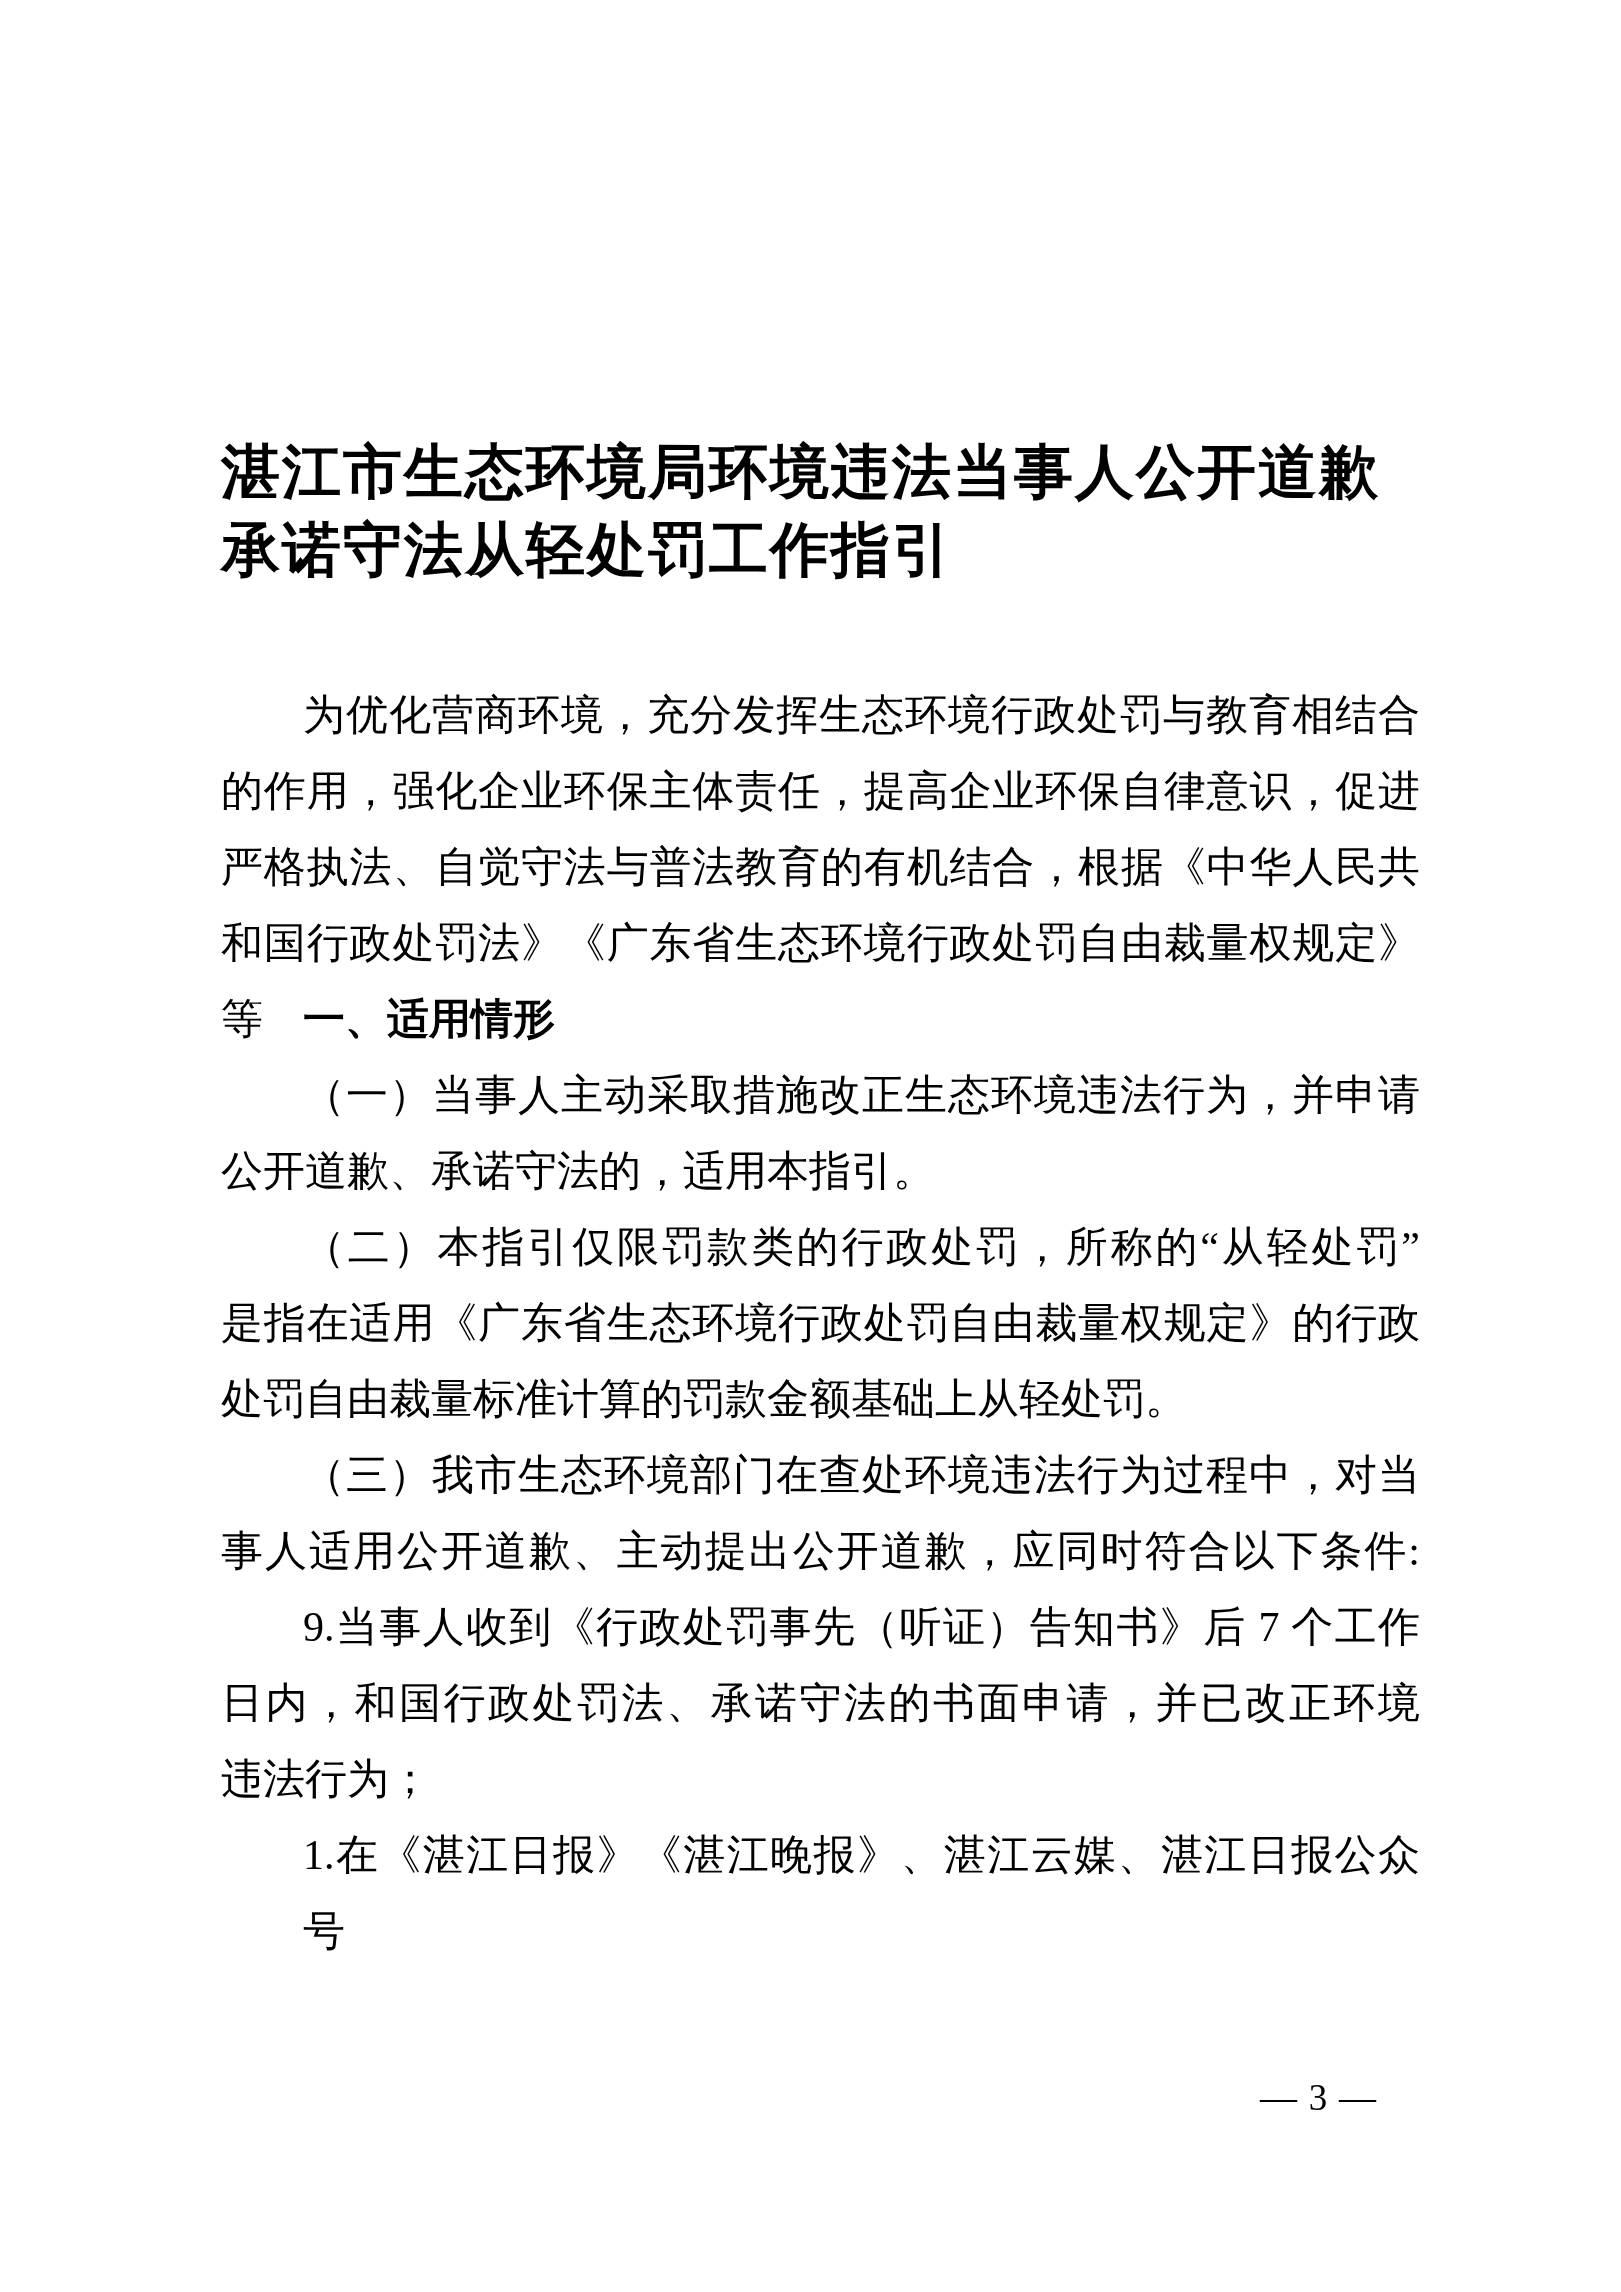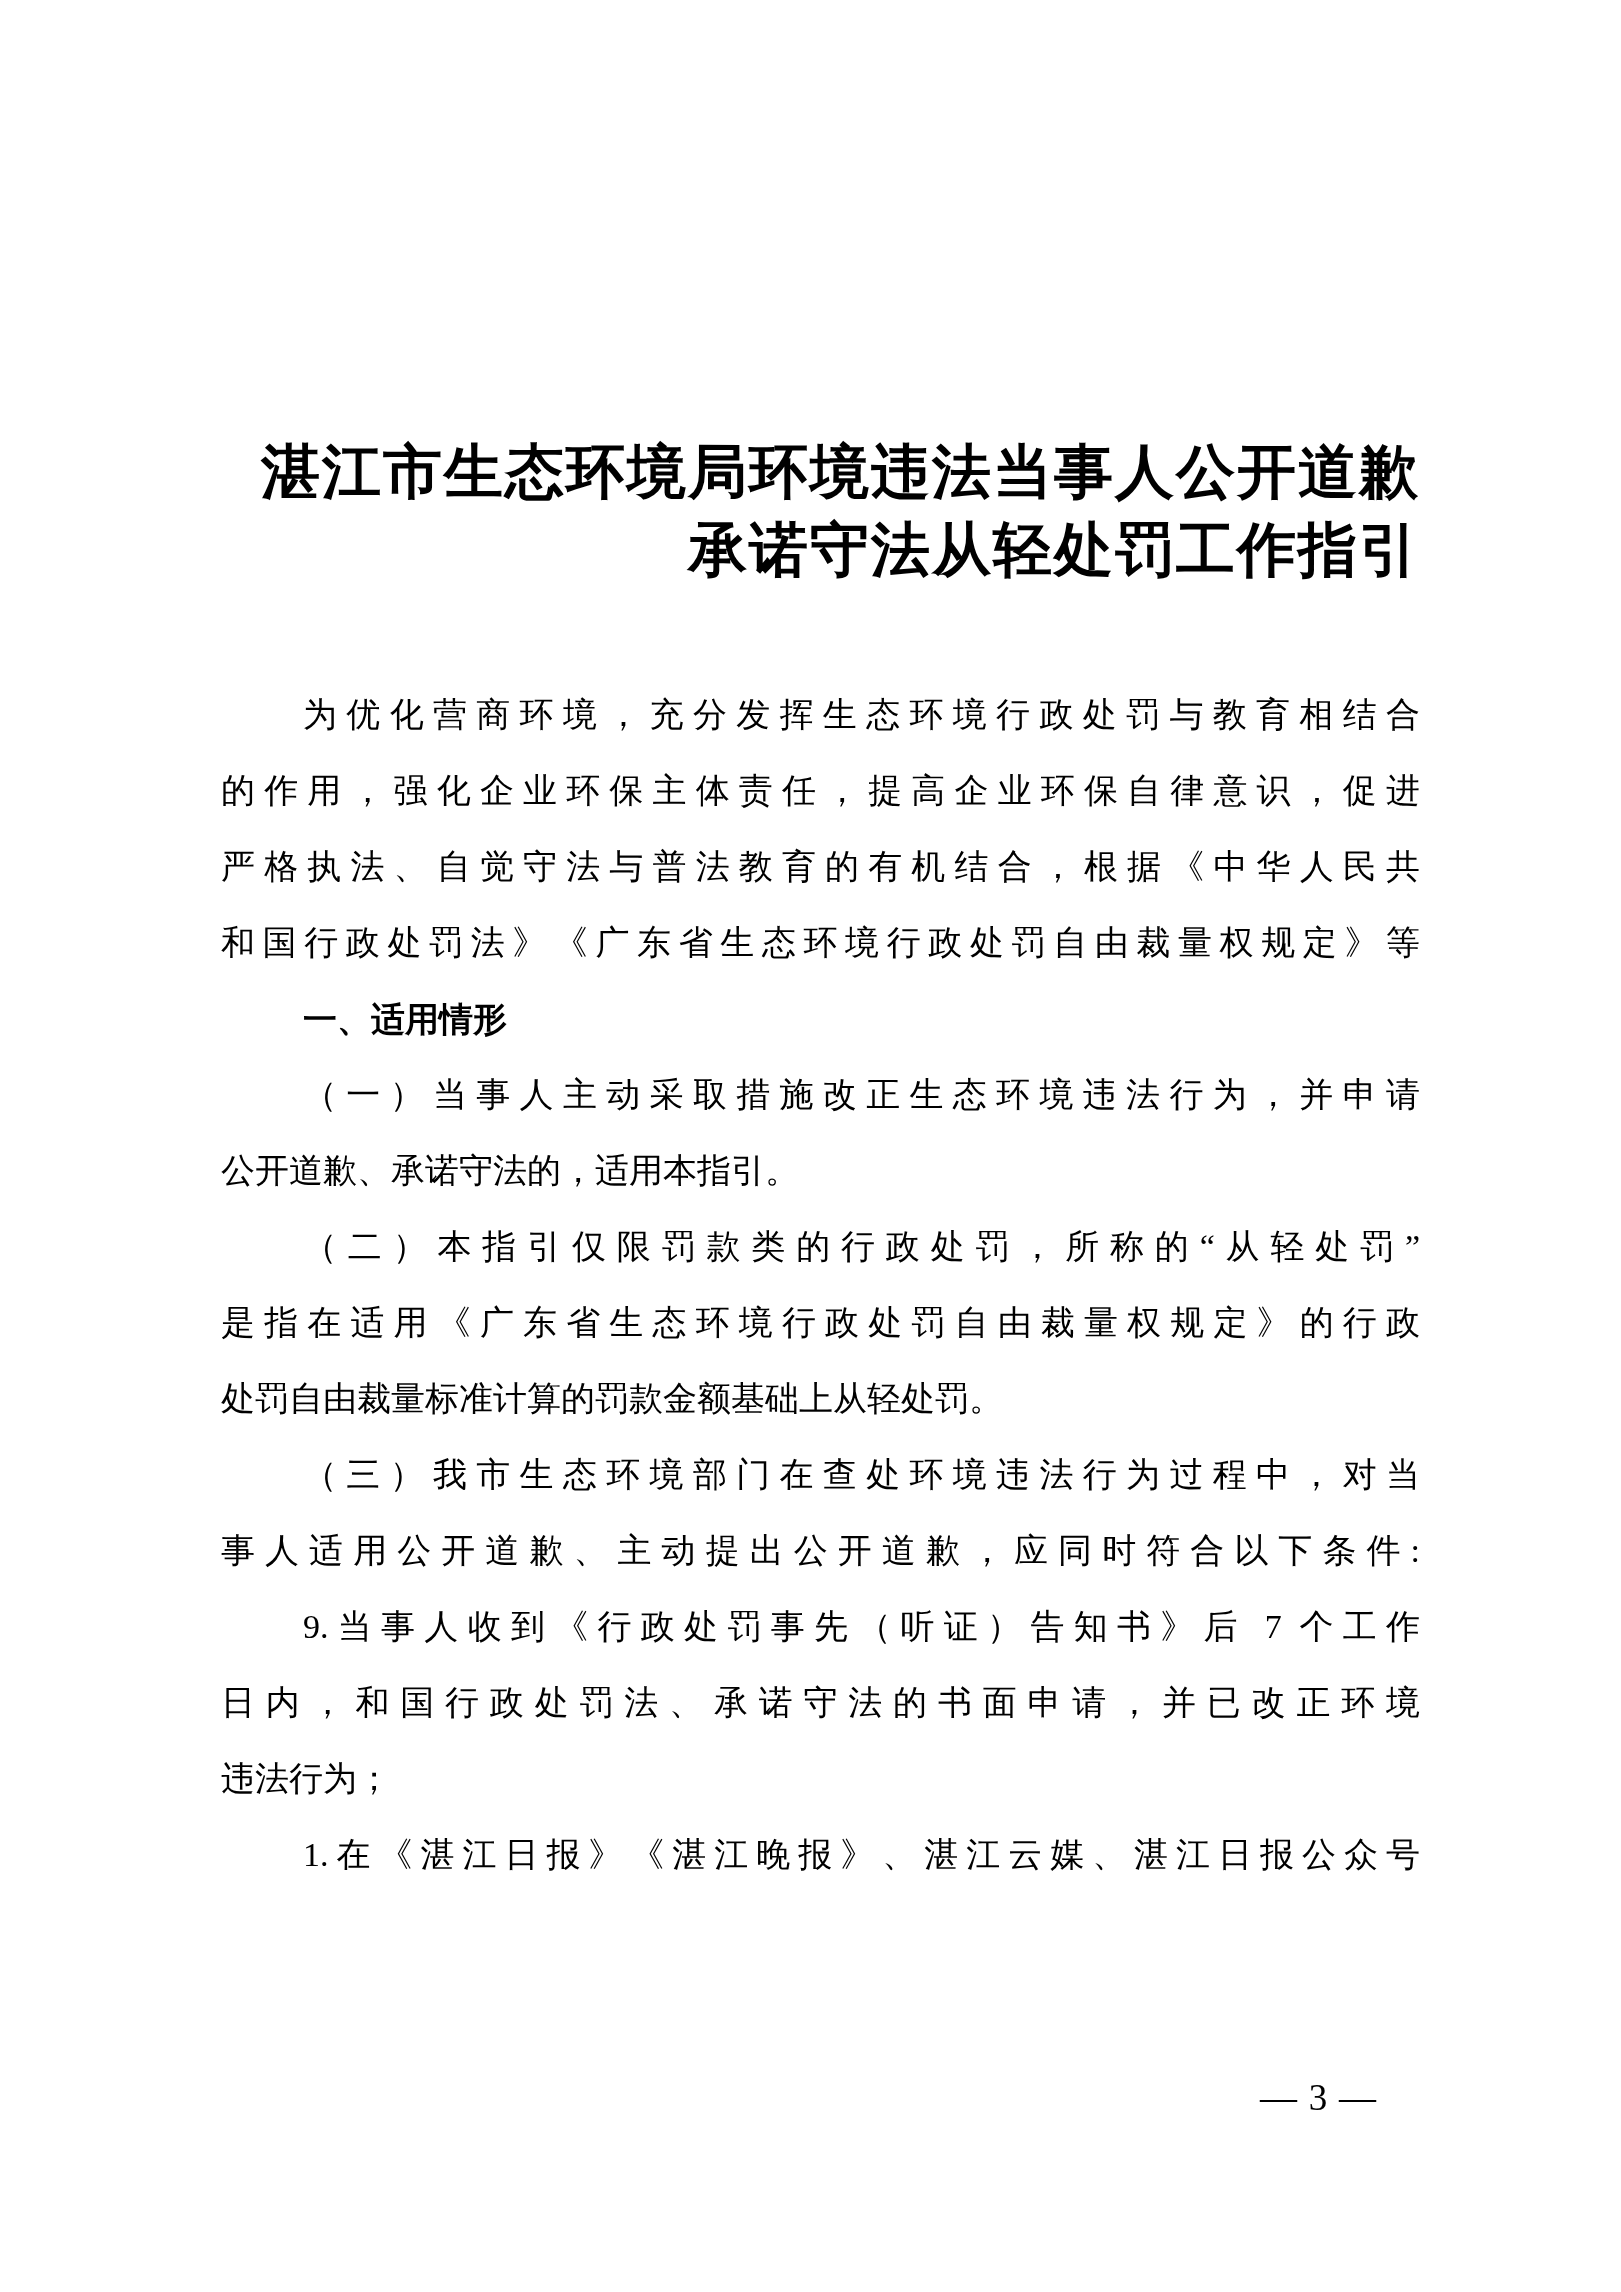--- a/index.html
+++ b/index.html
@@ -20,38 +20,38 @@
     left: 0; top: 0;
     width: 1621px;
     height: 2293px;
     background: #ffffff;
   }
   .title-block {
     position: absolute;
     top: 433px;
     left: 221px;
     width: 1199px;
-    text-align: right;
+    text-align: left;
     font-family: "Liberation Serif", "DejaVu Serif", serif;
     font-weight: 900;
     font-size: 59px;
     line-height: 78px;
     letter-spacing: 2px;
     color: #000000;
   }
   .doc-body {
     position: absolute;
     top: 677px;
     left: 221px;
     width: 1199px;
   }
   .line {
     height: 76px;
     line-height: 76px;
-    font-size: 34px;
+    font-size: 42px;
     white-space: nowrap;
     color: #000000;
   }
   .line.body {
     font-family: "Liberation Serif", "DejaVu Serif", serif;
     white-space: normal;
   }
   .line.heading {
     font-family: "Liberation Sans", "DejaVu Sans", sans-serif;
     font-weight: bold;

